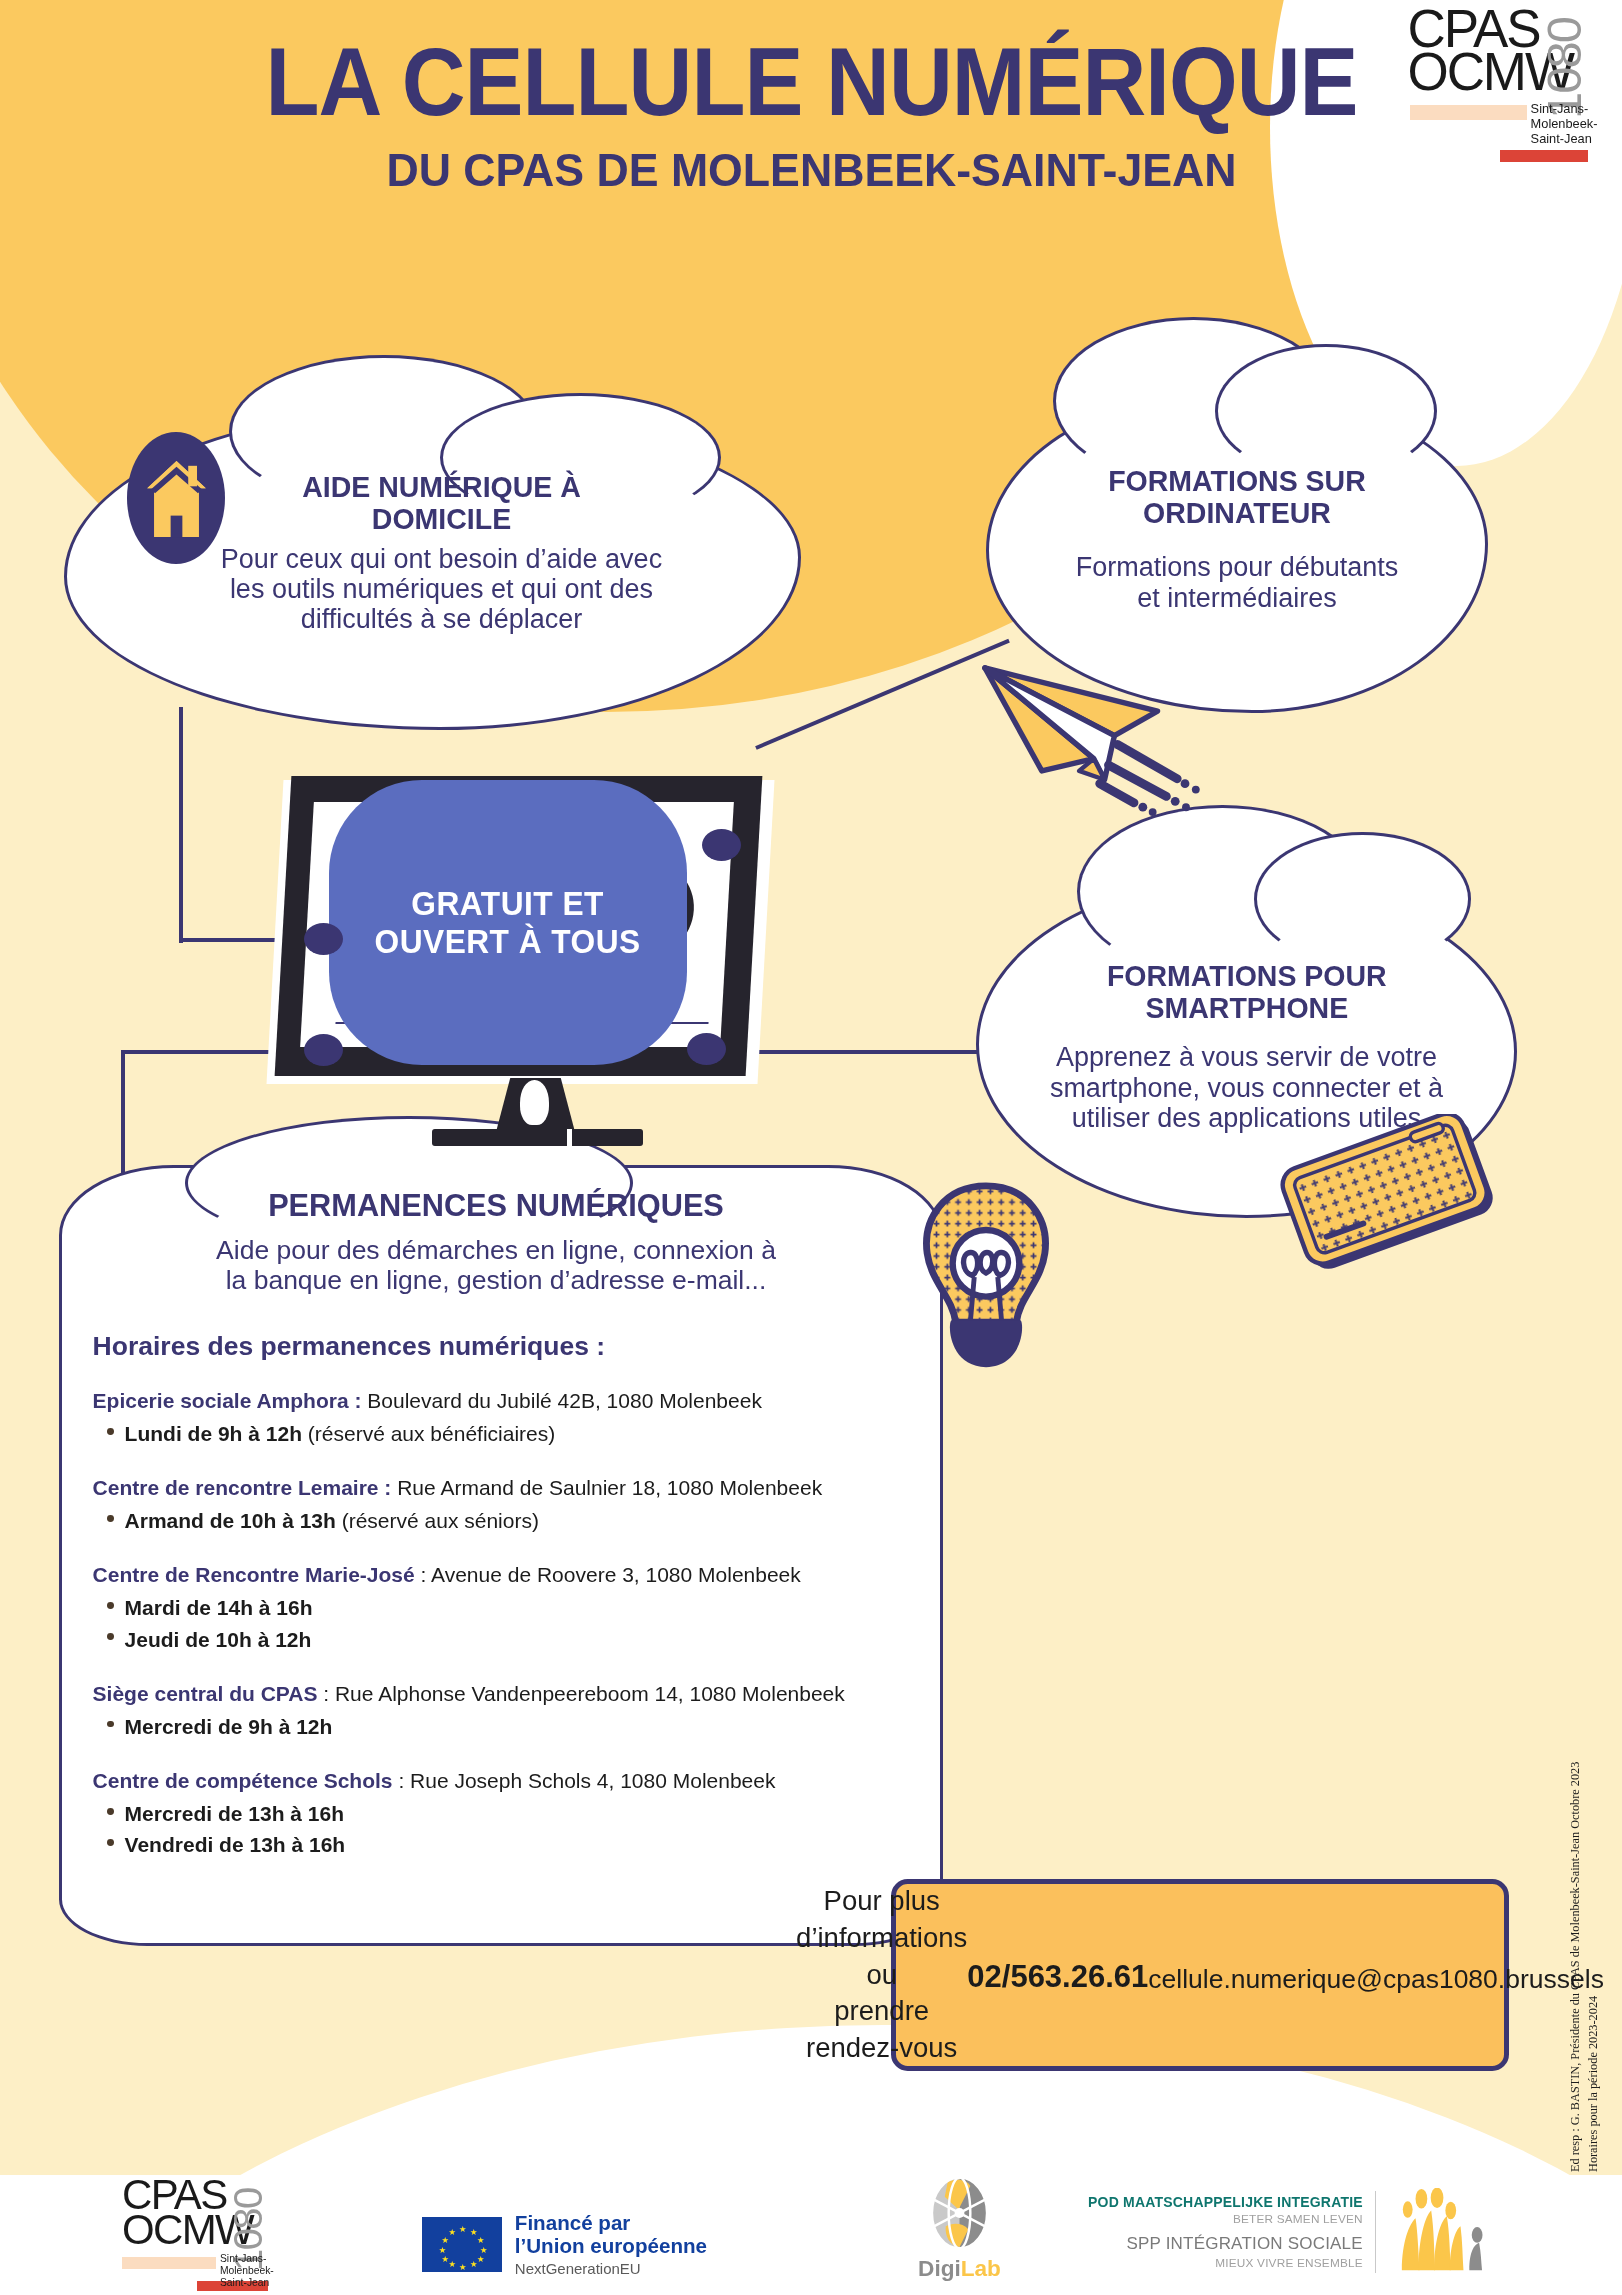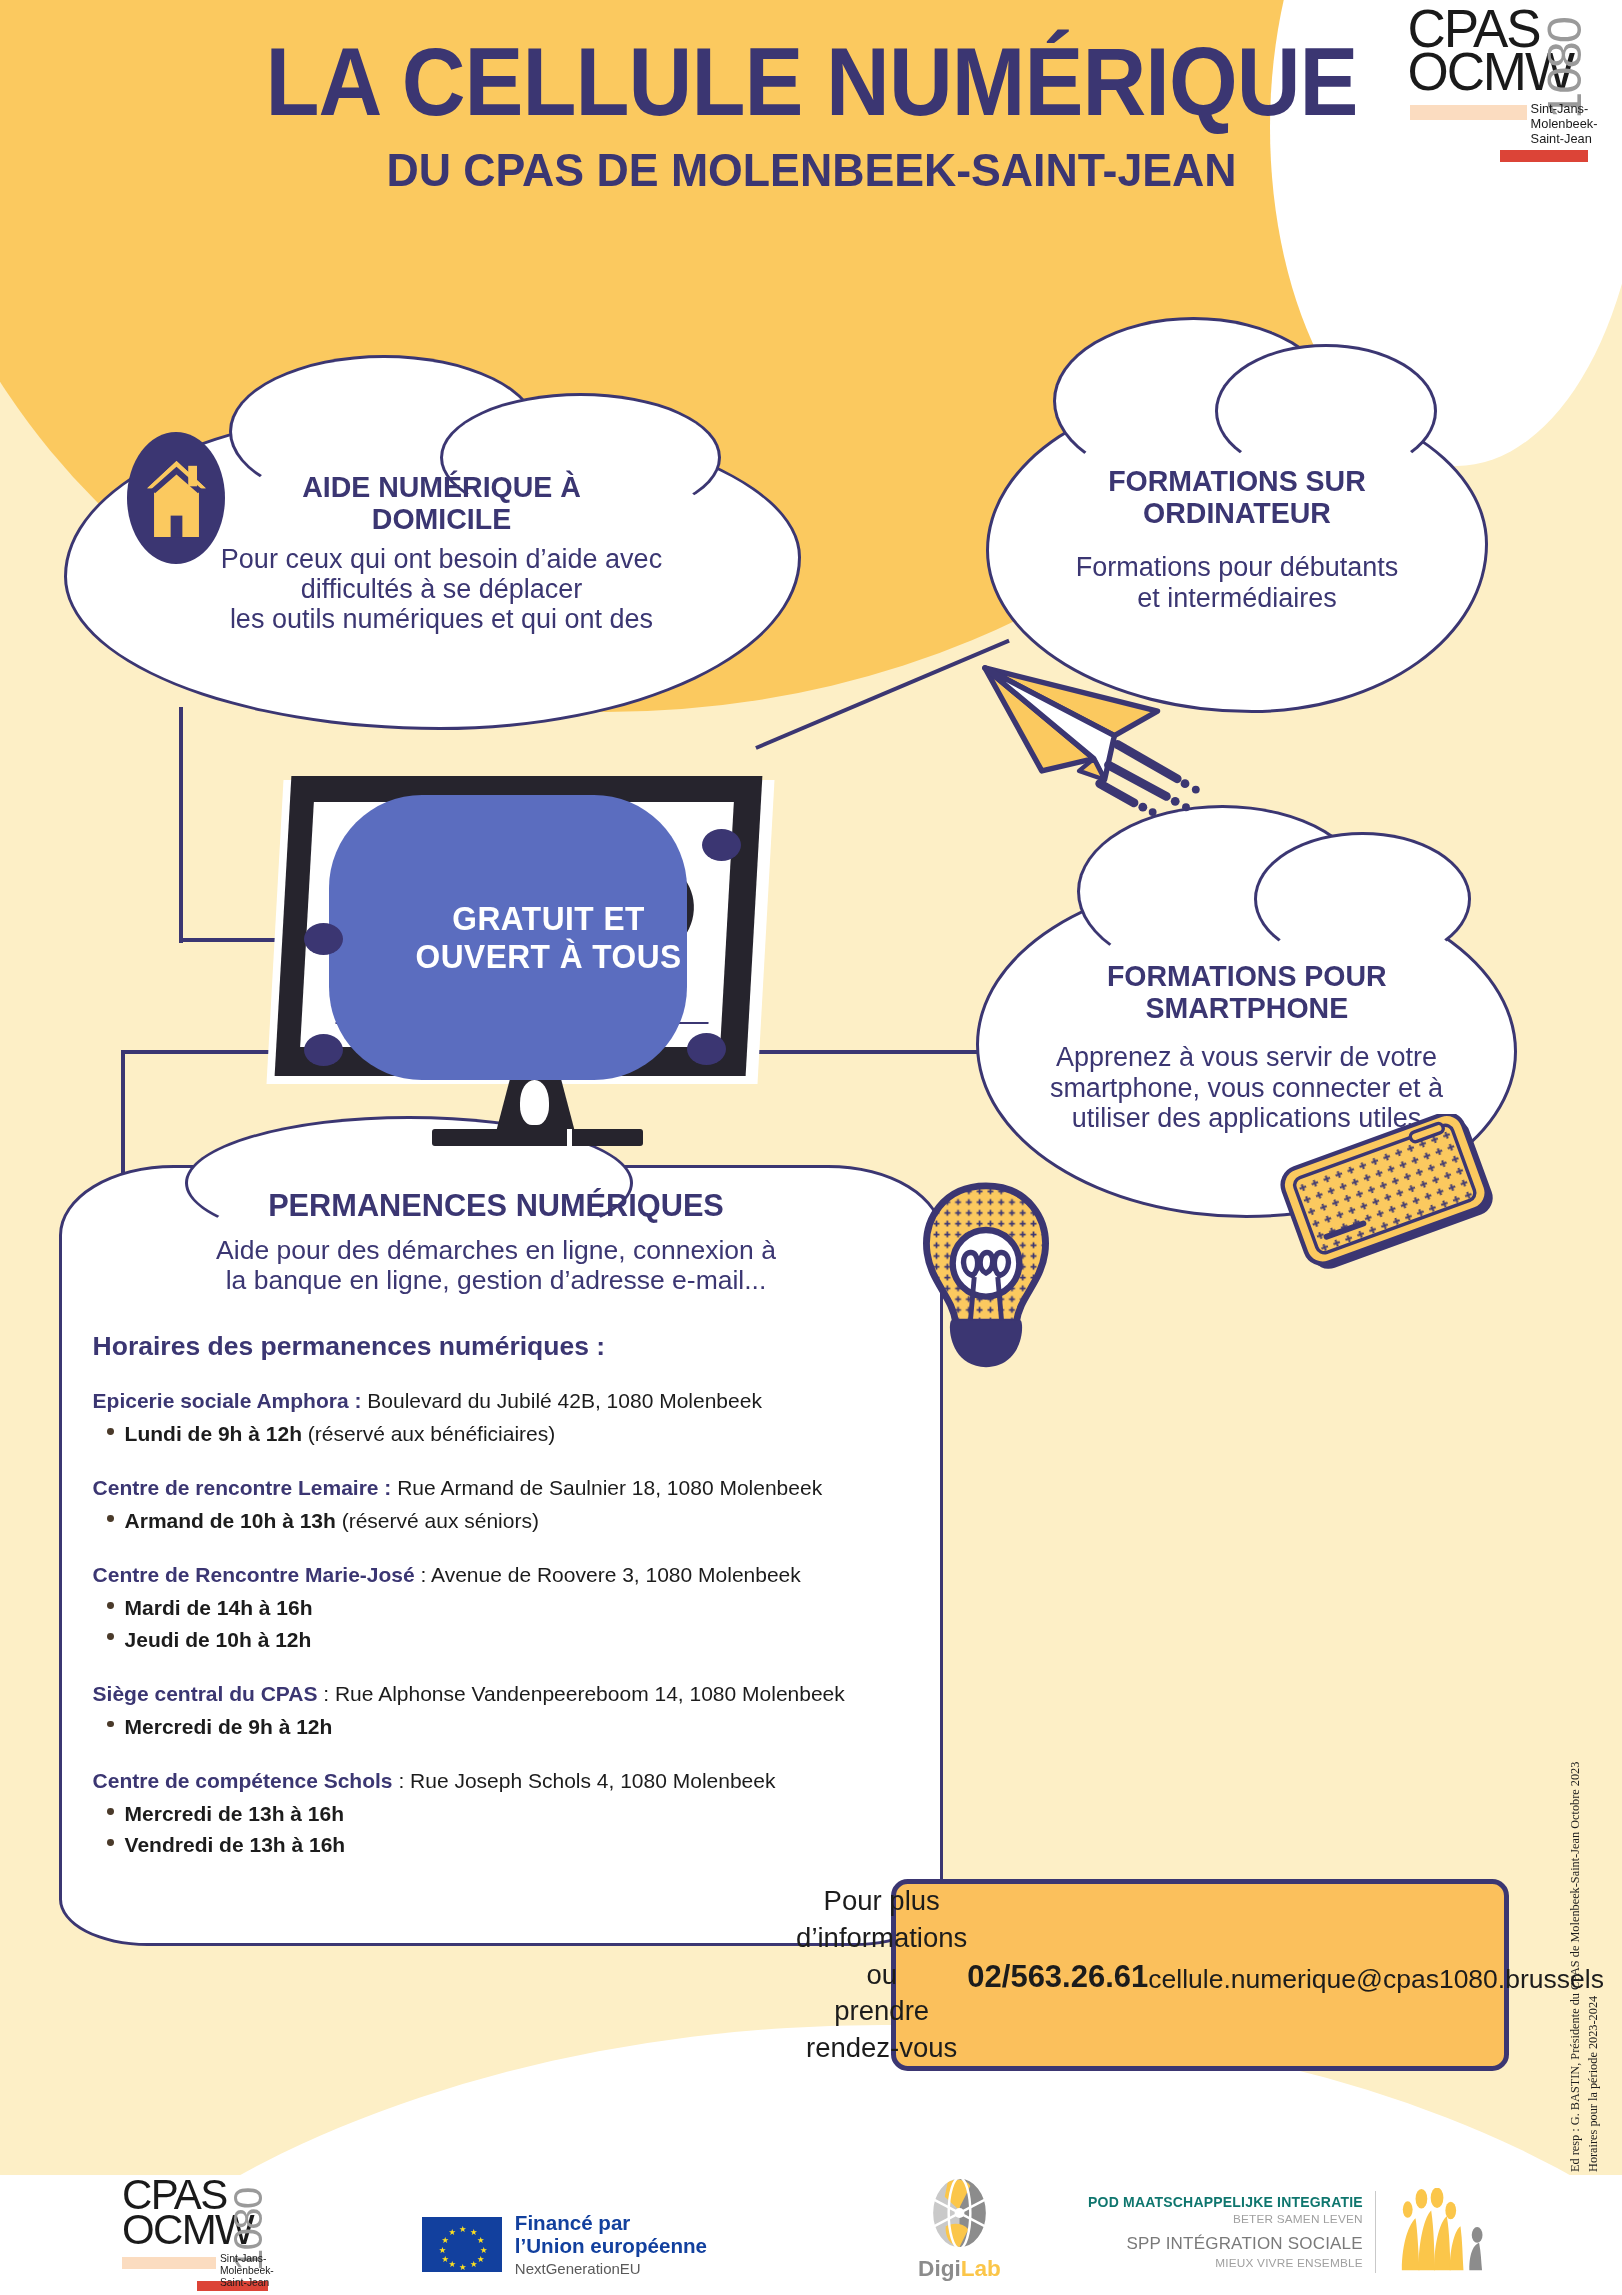--- a/index.html
+++ b/index.html
@@ -174,23 +174,23 @@
     position:absolute;left:245px;top:300px;width:28.5px;height:45px;background:#FFFFFF;
     border-radius:50% 50% 42% 42%;
   }
   .mon-base{
     position:absolute;left:157px;top:349px;width:211px;height:16.7px;background:#26242D;
     border-radius:2.9px;
   }
   .mon-base-gap{position:absolute;left:292px;top:349px;width:4.9px;height:16.7px;background:#FFFFFF;}
 
   .blue-blob{
-    position:absolute;left:54px;top:15px;width:358px;height:285px;
+    position:absolute;left:54px;top:0;width:358px;height:285px;
     background:#5B6DBF;border-radius:93px;z-index:8;
-    display:flex;align-items:center;justify-content:flex-end;
+    display:flex;align-items:center;justify-content:center;
   }
   .blue-blob-text{
     color:#FFFFFF;font-size:33px;font-weight:bold;line-height:1.14;text-align:center;
     transform:scaleX(0.96);letter-spacing:0.5px;
   }
 
   
   .conn{position:absolute;background:#3B3672;z-index:10;}
   .dot{position:absolute;background:#3B3672;border-radius:50%;z-index:16;}
 
@@ -338,22 +338,22 @@
   <div class="dot" style="left:687px;top:1033px;width:39px;height:32px;"></div>
 
   <div class="cloud cloud-home">
     <div class="cloud-inner" style="padding:58px 47px 0 65px;">
       <div class="cloud-title">
         <div>AIDE NUMÉRIQUE À</div>
         <div>DOMICILE</div>
       </div>
       <div class="cloud-body">
         <div>Pour ceux qui ont besoin d’aide avec</div>
+        <div>les outils numériques et qui ont des</div>
         <div>difficultés à se déplacer</div>
-        <div>les outils numériques et qui ont des</div>
       </div>
     </div>
   </div>
 
   <div class="home-badge">
     <svg class="home-glyph" width="63" height="83" viewBox="0 0 128 170">
       <path d="M64 6 L124 62 L110 62 L110 162 L18 162 L18 62 L4 62 Z" fill="#FBC95F"></path>
       <path d="M64 6 L124 62 L110 62 L64 22 L18 62 L4 62 Z" fill="#FBC95F"></path>
       <path d="M64 18 L116 64 L108 72 L64 34 L20 72 L12 64 Z" fill="#3B3672"></path>
       <rect x="52" y="118" width="24" height="44" fill="#3B3672"></rect>

